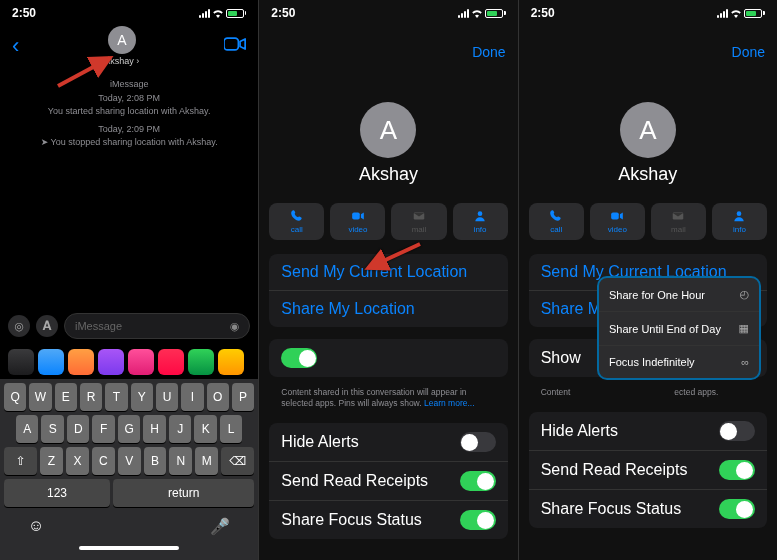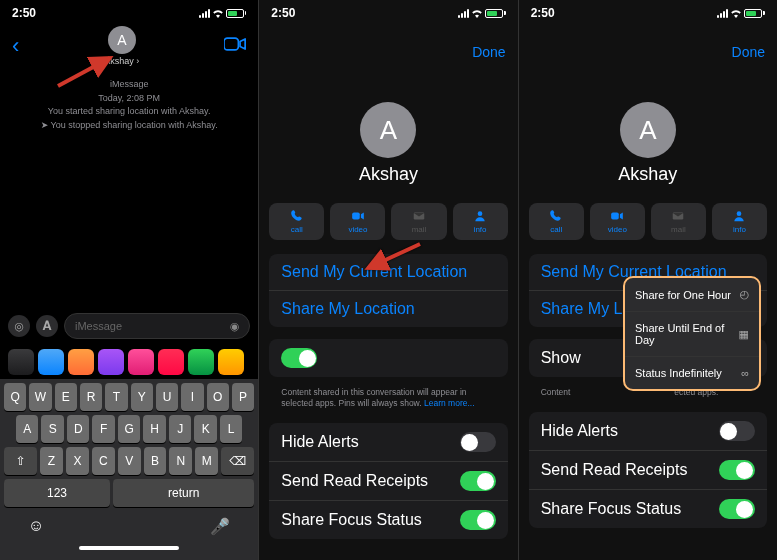--- a/index.html
+++ b/index.html
@@ -43,21 +43,21 @@
 .apprail{display:flex;gap:4px;padding:4px 8px;overflow:hidden}
 .app{width:26px;height:26px;border-radius:6px;flex-shrink:0}
 .kb{background:#2c2c2e;padding:4px;display:flex;flex-direction:column;gap:4px}
 .krow{display:flex;gap:3px}
 .key{flex:1;background:#6b6b6b;border-radius:4px;height:28px;display:flex;align-items:center;justify-content:center;font-size:12px;color:#fff;box-shadow:0 1px 0 #000}
 .key.fn{background:#464646}
 .bottombar{display:flex;justify-content:space-between;padding:6px 24px 2px;font-size:16px}
 .homebar{height:4px;width:100px;background:#fff;border-radius:2px;margin:4px auto 6px}
 .arrow{position:absolute;pointer-events:none}
 .arrow svg{filter:drop-shadow(0 0 1px #000)}
-.popup{position:absolute;right:16px;top:276px;width:138px;background:#2c2c2e;border-radius:10px;border:2px solid #fdba74;overflow:hidden;z-index:5}
+.popup{position:absolute;right:16px;top:276px;width:164px;background:#2c2c2e;border-radius:10px;border:2px solid #0369a1;overflow:hidden;z-index:5}
 .popup .row{font-size:11px;padding:10px 10px}
 .popup .ricon{color:#aaa;font-size:11px}
 .batt{display:inline-flex;align-items:center;gap:1px}
 .batt .box{width:18px;height:9px;border:1px solid #fff;border-radius:2px;position:relative}
 .batt .box::after{content:"";position:absolute;left:1px;top:1px;bottom:1px;width:60%;background:#30d158;border-radius:1px}
 .batt .tip{width:1.5px;height:4px;background:#fff;border-radius:0 1px 1px 0}
 .sig{display:inline-flex;gap:1px;align-items:flex-end}
 .sig i{width:2px;background:#fff;border-radius:1px}
 .sig i:nth-child(1){height:3px}.sig i:nth-child(2){height:5px}.sig i:nth-child(3){height:7px}.sig i:nth-child(4){height:9px}
 </style>
@@ -95,20 +95,21 @@
       <svg viewBox="0 0 26 18">
           <rect x="0" y="2" width="17" height="14" rx="4" fill="none" stroke="#0a84ff" stroke-width="2"></rect>
           <path d="M19 6l6-3v12l-6-3z" fill="none" stroke="#0a84ff" stroke-width="2" stroke-linejoin="round"></path>
         </svg>
     </span>
   </div>
   <div class="msg-area">
     <div class="t">iMessage</div>
     <div>Today, 2:08 PM</div>
     <div>You started sharing location with Akshay.</div>
+    <div class="t">Today, 2:09 PM</div>
     <div>➤ <span>You stopped sharing location with Akshay.</span></div>
   </div>
   <div class="composer">
     <div class="icn">◎</div>
     <div class="icn" style="font-size:13px">𝐀</div>
     <div class="input">
       <span>iMessage</span>
       <span style="color:#888">◉</span>
     </div>
   </div>
@@ -360,17 +361,17 @@
   <div class="popup">
     <div class="row">
         <span>Share for One Hour</span>
         <span class="ricon">◴</span>
       </div>
     <div class="row">
         <span>Share Until End of Day</span>
         <span class="ricon">▦</span>
       </div>
     <div class="row">
-        <span>Status Indefinitely</span>
+        <span>Focus Indefinitely</span>
         <span class="ricon">∞</span>
       </div>
   </div>
 </div>
 
 </body></html>

